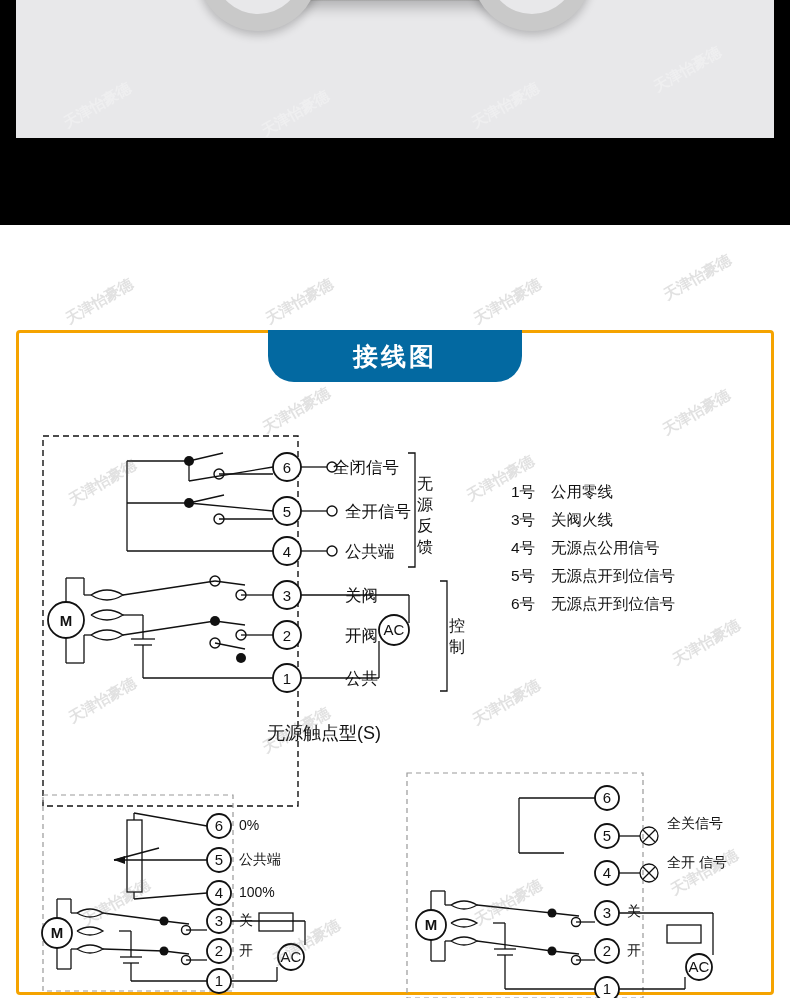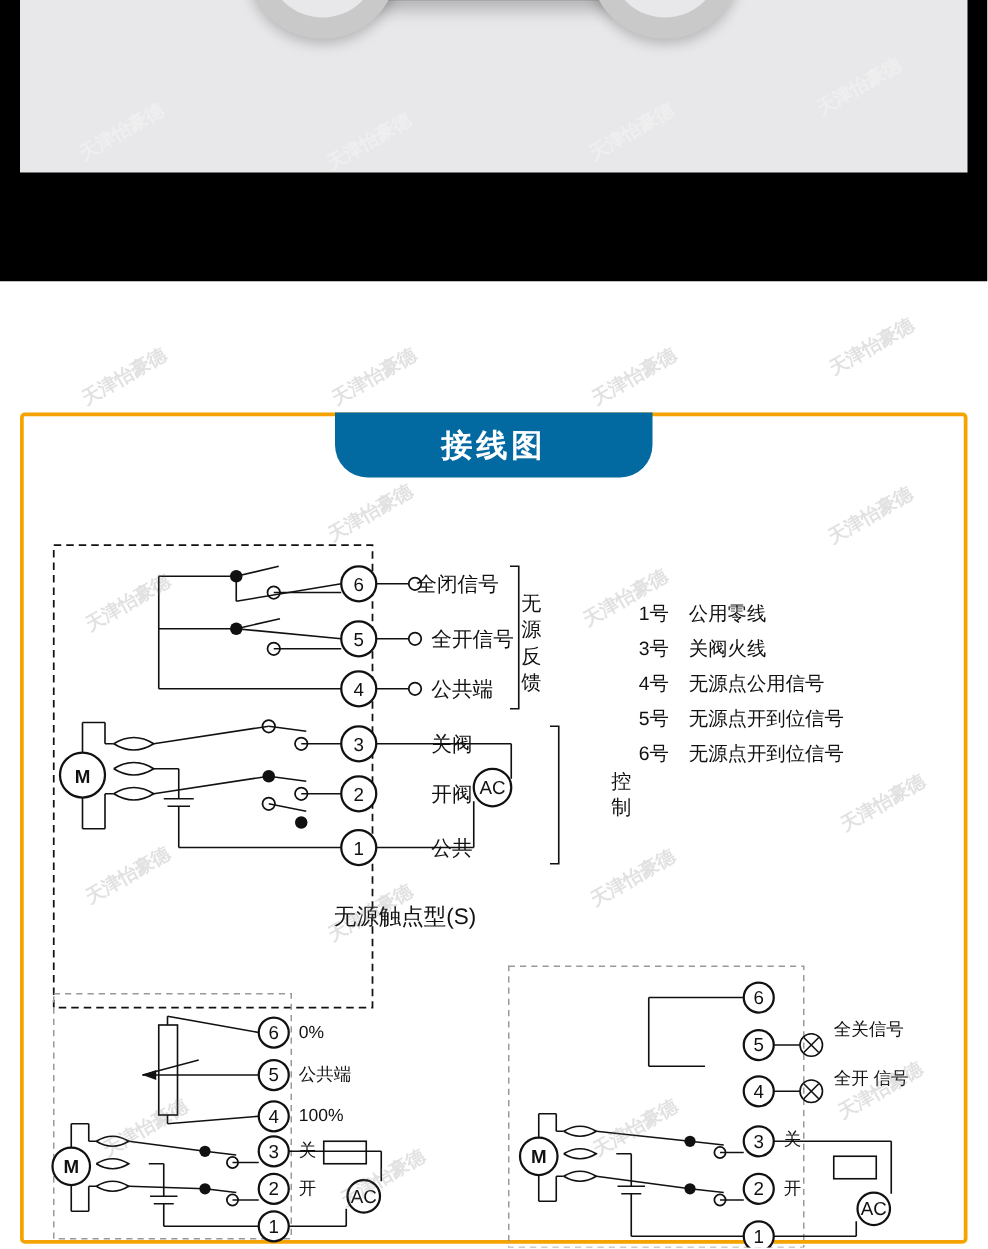--- a/index.html
+++ b/index.html
@@ -339,21 +339,21 @@
 
     
     <div class="caption" style="left:314px;top:124px;">全闭信号</div>
     <div class="caption" style="left:326px;top:168px;">全开信号</div>
     <div class="caption" style="left:326px;top:208px;">公共端</div>
     <div class="caption" style="left:326px;top:252px;">关阀</div>
     <div class="caption" style="left:326px;top:292px;">开阀</div>
     <div class="caption" style="left:326px;top:335px;">公共</div>
 
     <div class="caption" style="left:398px;top:140px;width:20px;line-height:21px;font-size:16px;">无源反馈</div>
-    <div class="caption" style="left:430px;top:282px;width:20px;line-height:21px;font-size:16px;margin-left:40px;">控制</div>
+    <div class="caption" style="left:430px;top:282px;width:20px;line-height:21px;font-size:16px;">控制</div>
 
     <div class="caption" style="left:248px;top:388px;font-size:18px;">无源触点型(S)</div>
 
     
     <div class="caption" style="left:220px;top:484px;font-size:14px;">0%</div>
     <div class="caption" style="left:220px;top:518px;font-size:14px;">公共端</div>
     <div class="caption" style="left:220px;top:551px;font-size:14px;">100%</div>
     <div class="caption" style="left:220px;top:579px;font-size:14px;">关</div>
     <div class="caption" style="left:220px;top:609px;font-size:14px;">开</div>
 

